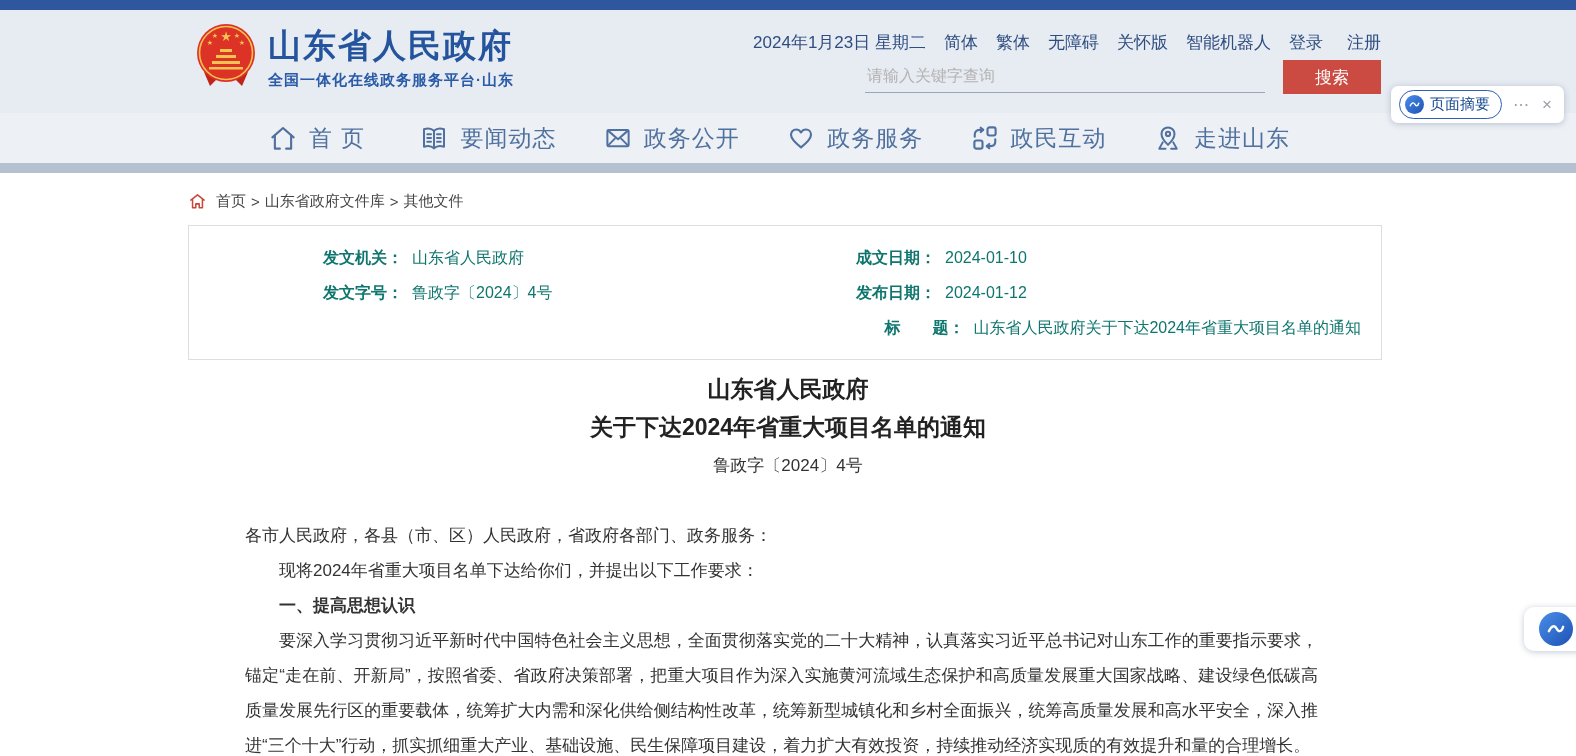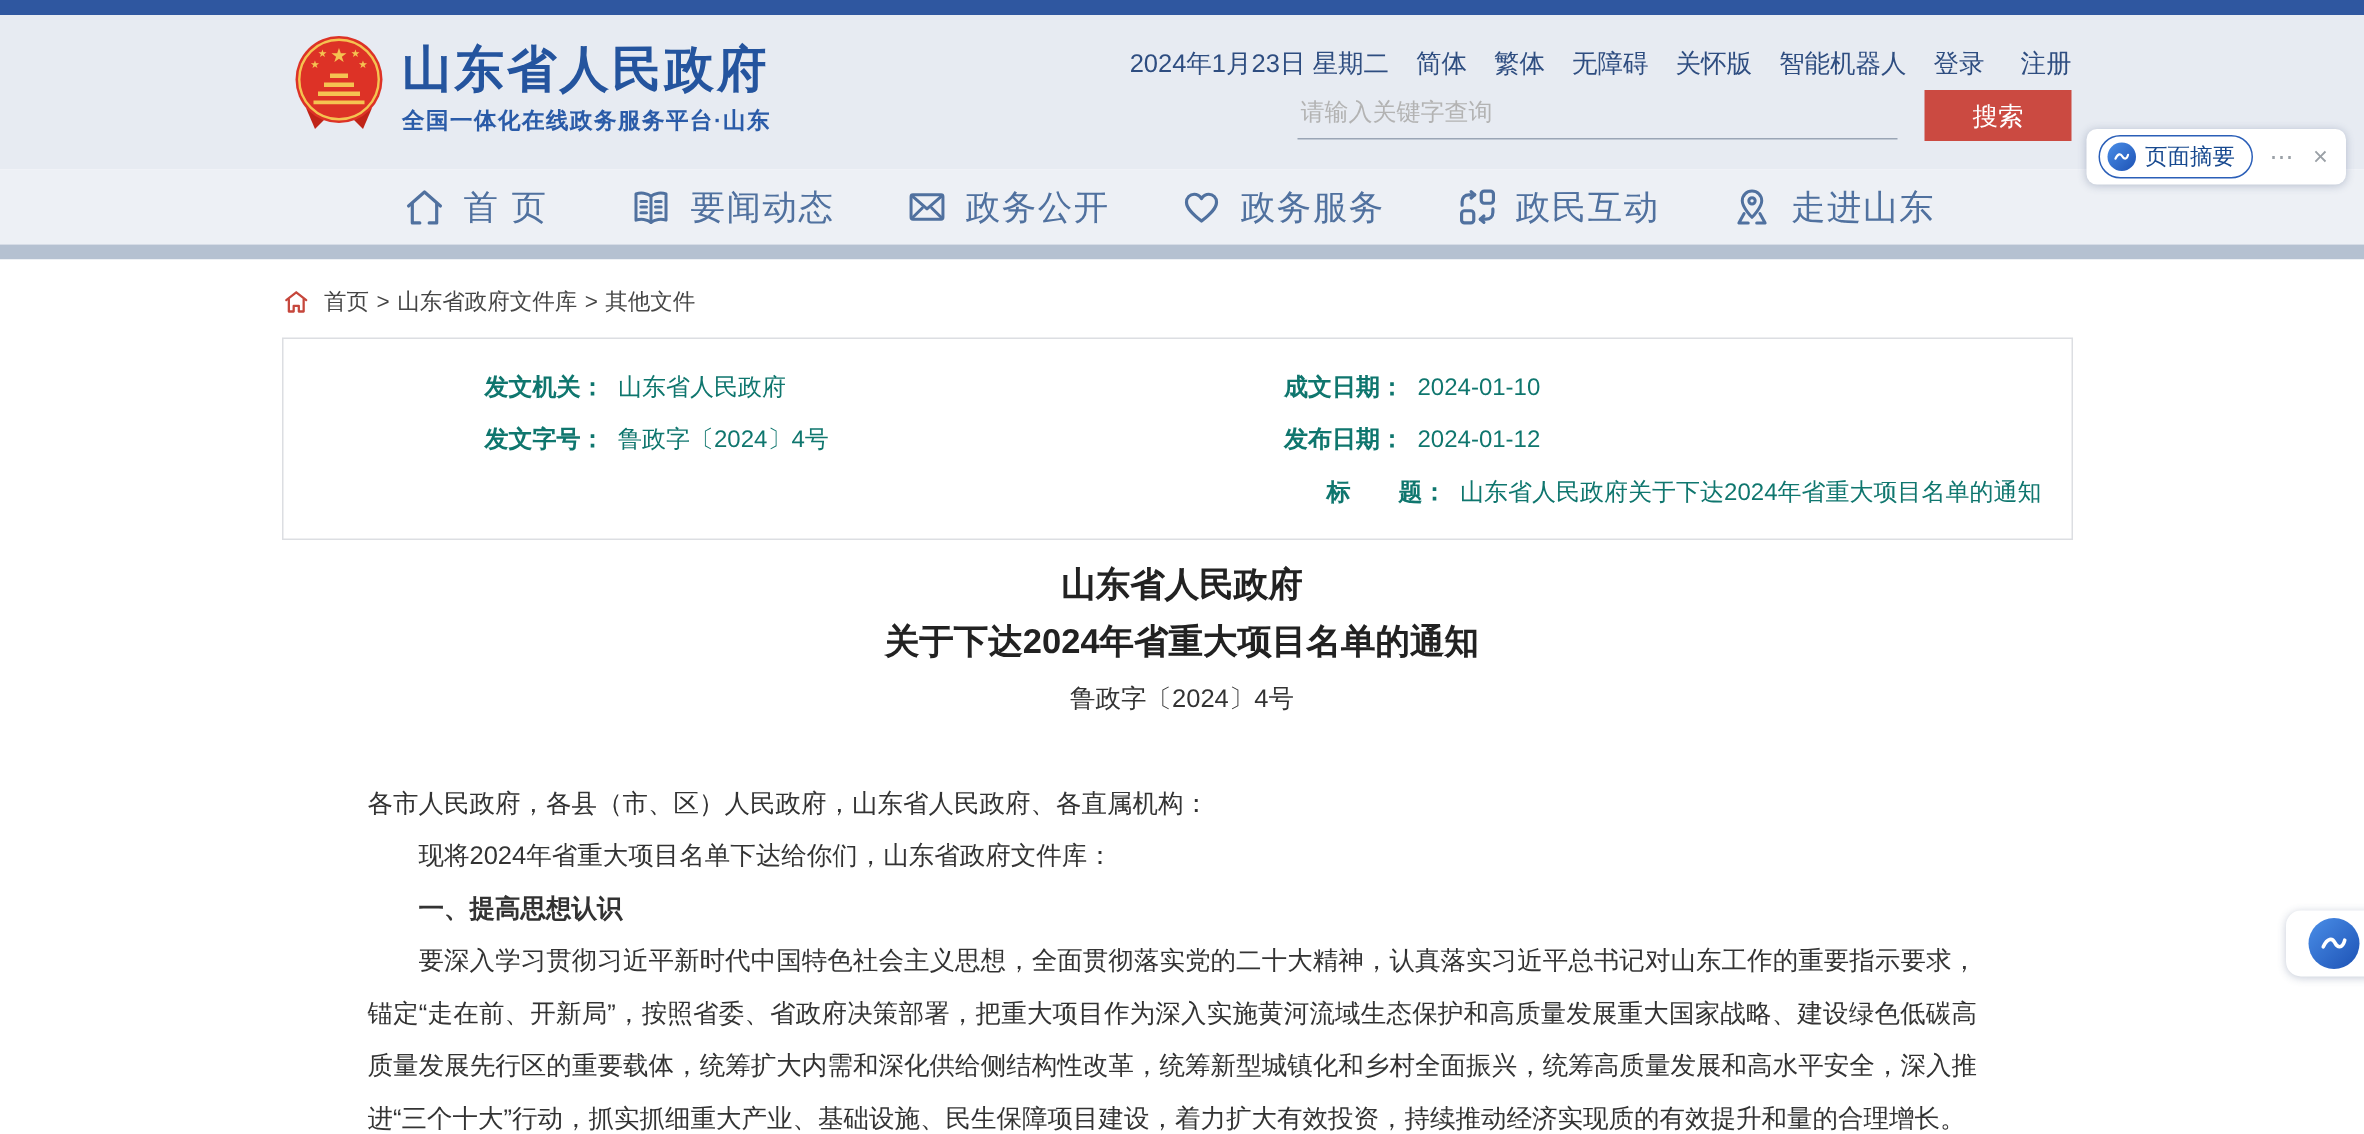--- a/index.html
+++ b/index.html
@@ -256,22 +256,22 @@
       </div>
     </section>
 
     <div class="doc-title-block">
       <div class="doc-title-l1">山东省人民政府</div>
       <div class="doc-title-l2">关于下达2024年省重大项目名单的通知</div>
       <div class="doc-number">鲁政字〔2024〕4号</div>
     </div>
 
     <div class="doc-body">
-      <p>各市人民政府，各县（市、区）人民政府，山东省人民政府、各直属机构：</p>
-      <p class="indent">现将2024年省重大项目名单下达给你们，山东省政府文件库：</p>
+      <p>各市人民政府，各县（市、区）人民政府，省政府各部门、政务服务：</p>
+      <p class="indent">现将2024年省重大项目名单下达给你们，并提出以下工作要求：</p>
       <p class="sec-heading">一、提高思想认识</p>
       <p class="indent">要深入学习贯彻习近平新时代中国特色社会主义思想，全面贯彻落实党的二十大精神，认真落实习近平总书记对山东工作的重要指示要求，锚定“走在前、开新局”，按照省委、省政府决策部署，把重大项目作为深入实施黄河流域生态保护和高质量发展重大国家战略、建设绿色低碳高质量发展先行区的重要载体，统筹扩大内需和深化供给侧结构性改革，统筹新型城镇化和乡村全面振兴，统筹高质量发展和高水平安全，深入推进“三个十大”行动，抓实抓细重大产业、基础设施、民生保障项目建设，着力扩大有效投资，持续推动经济实现质的有效提升和量的合理增长。</p>
 
     </div>
 
   </main>
 
 </div>
 
 </body></html>

